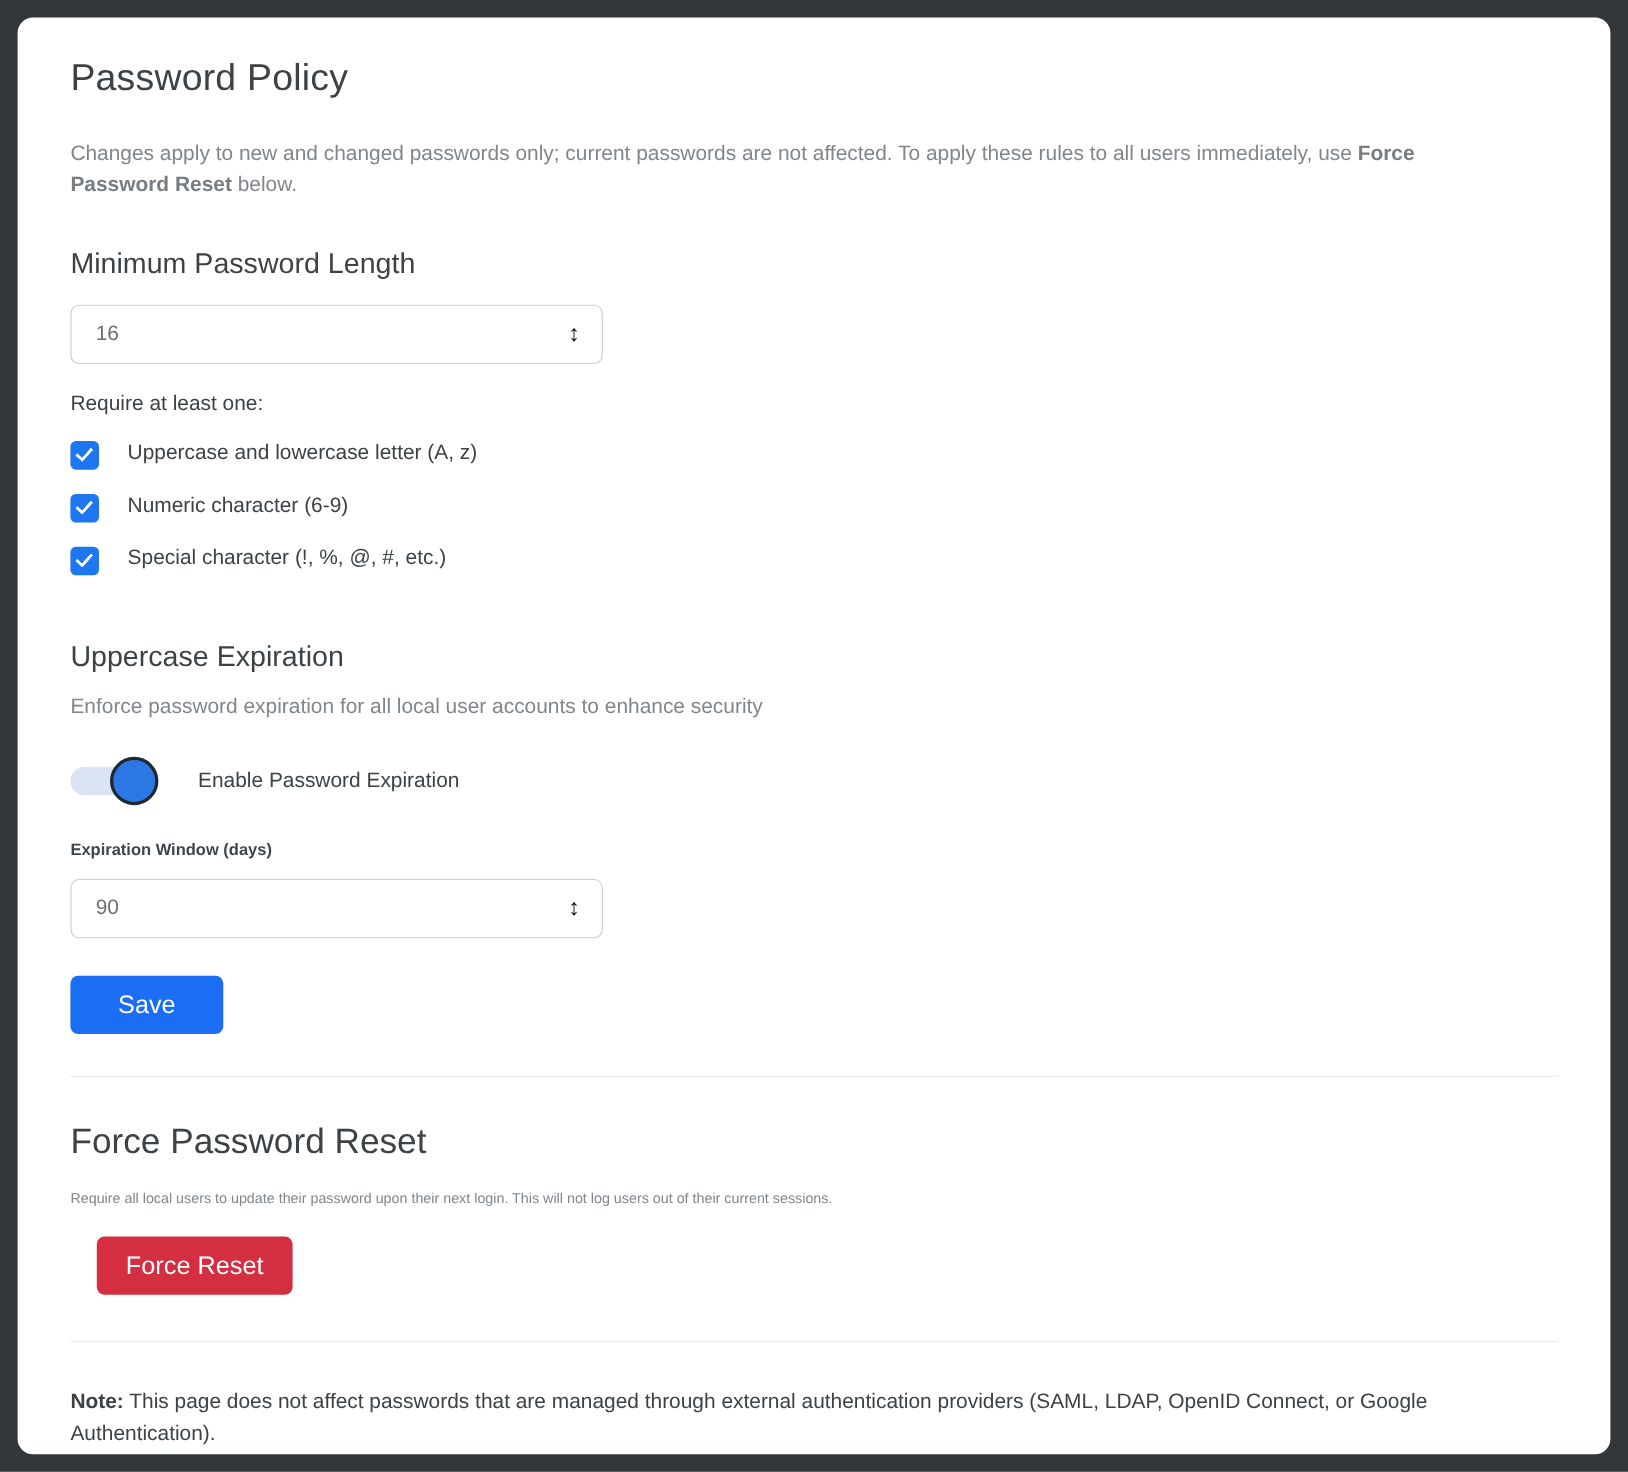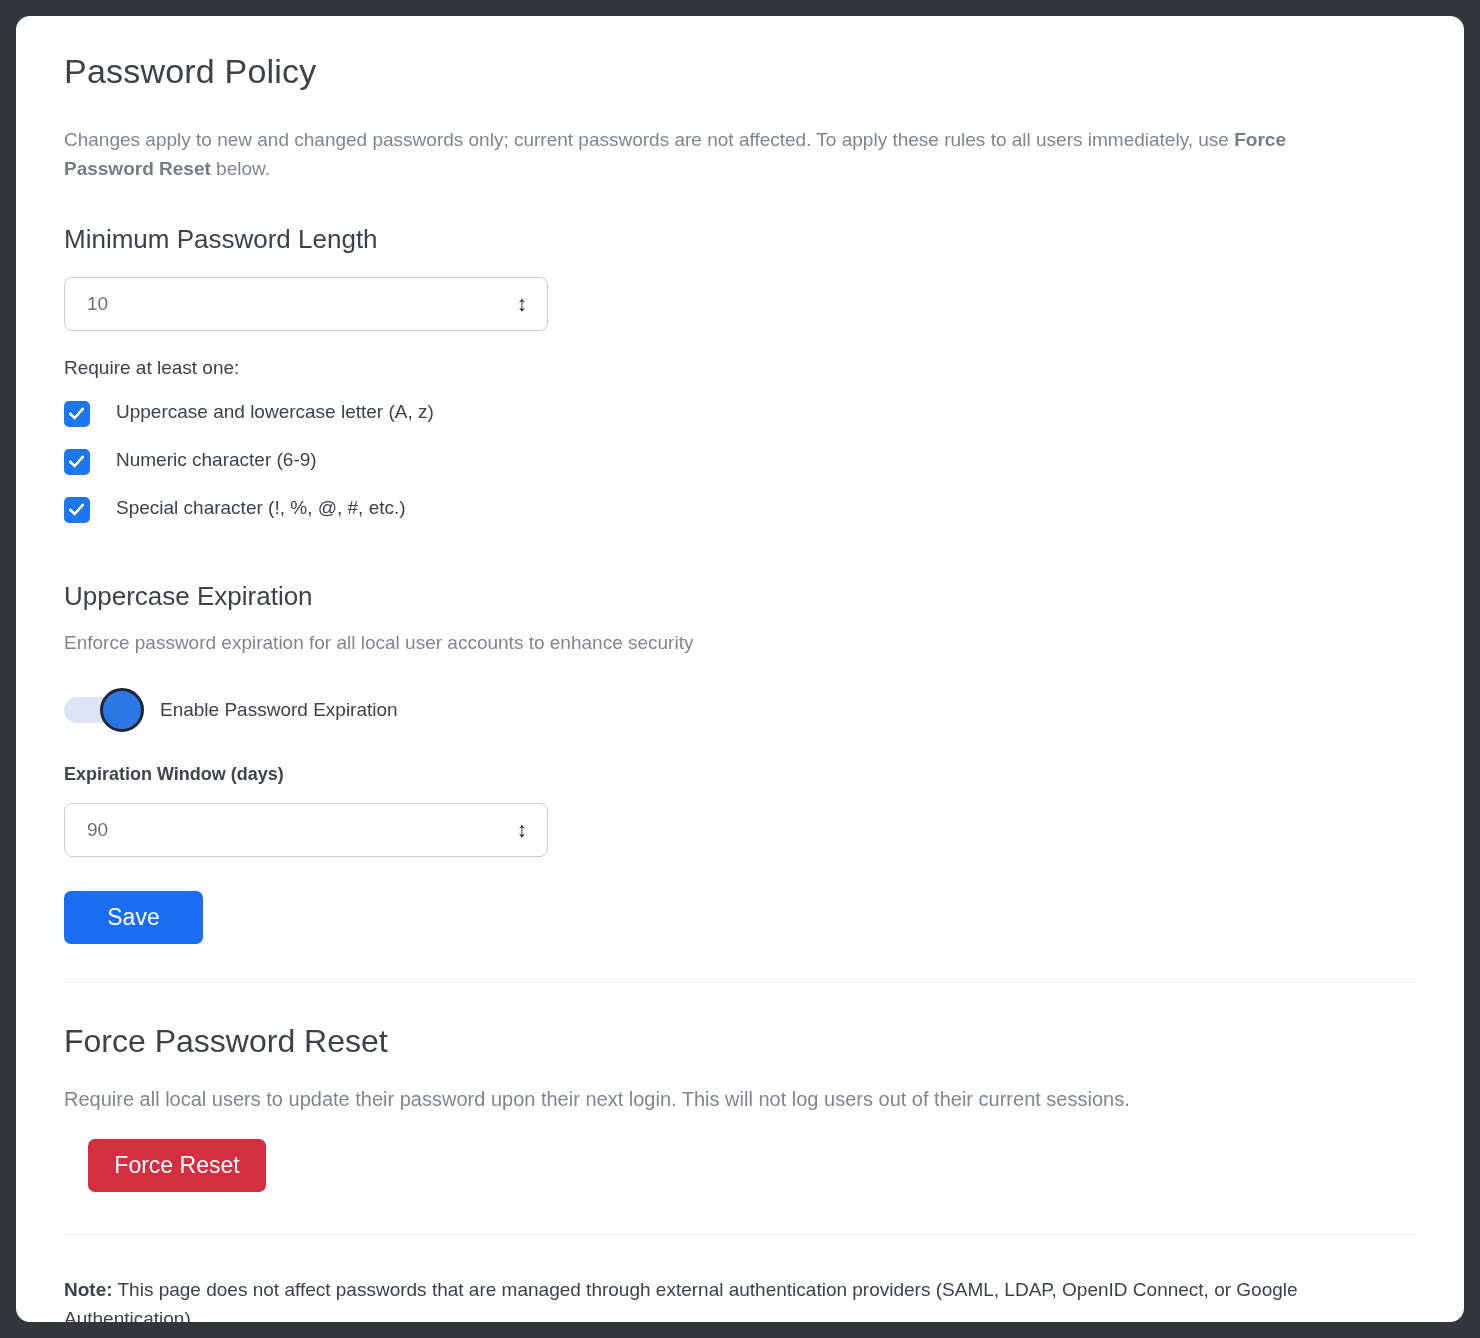--- a/index.html
+++ b/index.html
@@ -127,27 +127,27 @@
     right: -4px;
     top: -9px;
     width: 44px;
     height: 44px;
     border-radius: 50%;
     background: #2b78e4;
     border: 3px solid #1d2833;
     display: block;
   }
   .toggle-label {
-    margin-left: 20px;
+    margin-left: 40px;
     font-size: 19px;
     color: #3c4246;
   }
   .field-label {
     margin-top: 32px;
-    font-size: 18px;
+    font-size: 15px;
     font-weight: 700;
     color: #3f454a;
   }
   .field-label + .select-box { margin-top: 18px; }
   .btn {
     display: inline-flex;
     align-items: center;
     justify-content: center;
     border: none;
     border-radius: 7px;
@@ -175,21 +175,21 @@
     margin-top: 38px;
   }
   .force-heading {
     font-size: 32px;
     font-weight: 400;
     color: #3c4246;
     margin-top: 40px;
   }
   .force-desc {
     margin-top: 24px;
-    font-size: 20px;
+    font-size: 13px;
     line-height: 1.55;
     color: #80868b;
     max-width: 1210px;
   }
   .note-divider { margin-top: 42px; }
   .note-text {
     margin-top: 40px;
     font-size: 19px;
     line-height: 1.55;
     color: #3c4246;
@@ -202,21 +202,21 @@
 
 <div class="card">
 
   <h1 class="page-title">Password Policy</h1>
 
   <p class="page-desc"><span>Changes apply to new and changed passwords only; current passwords are not affected. To apply these rules to all users immediately, use </span><span class="bold-inline">Force Password Reset</span><span> below.</span></p>
 
   <h2 class="section-heading">Minimum Password Length</h2>
 
   <div class="select-box">
-    <span>10</span>
+    <span>16</span>
     <span class="spinner-glyph">↕</span>
   </div>
 
   <div class="require-label">Require at least one:</div>
 
   <div class="checkbox-row">
     <span class="checkbox">
         <span class="check-icon"></span>
       </span>
     <span class="checkbox-label">Uppercase and lowercase letter (A, z)</span>

